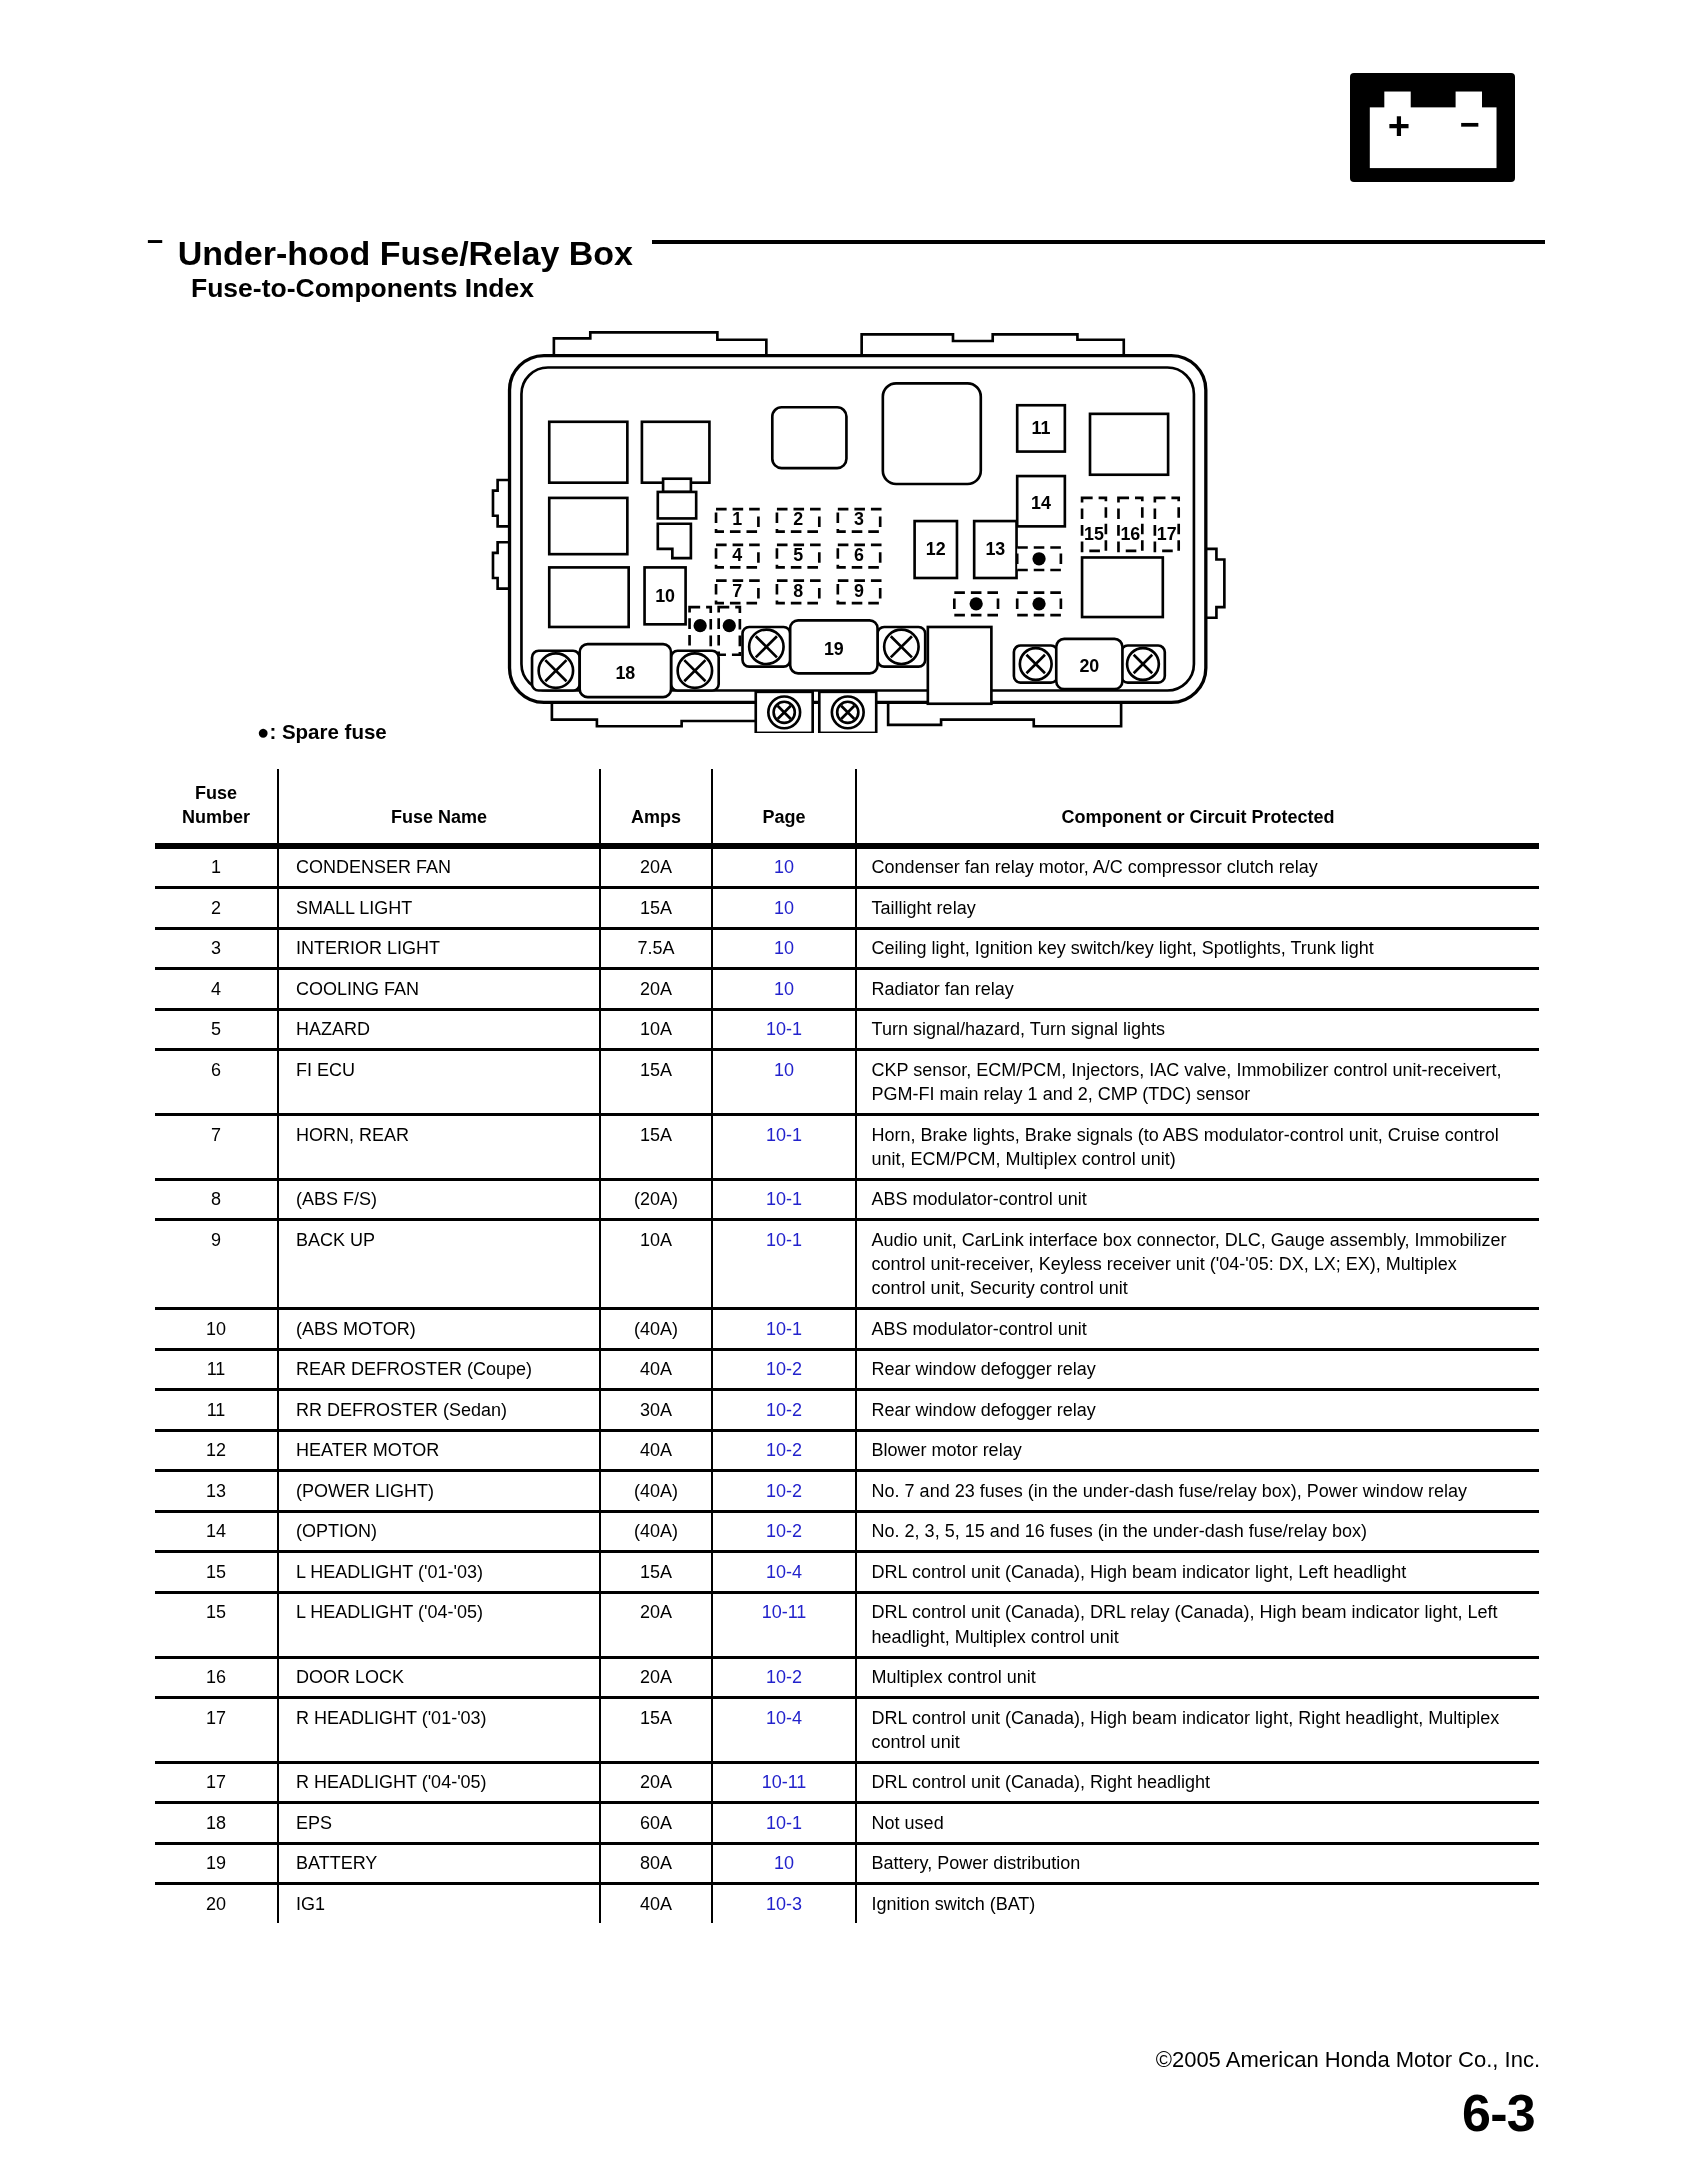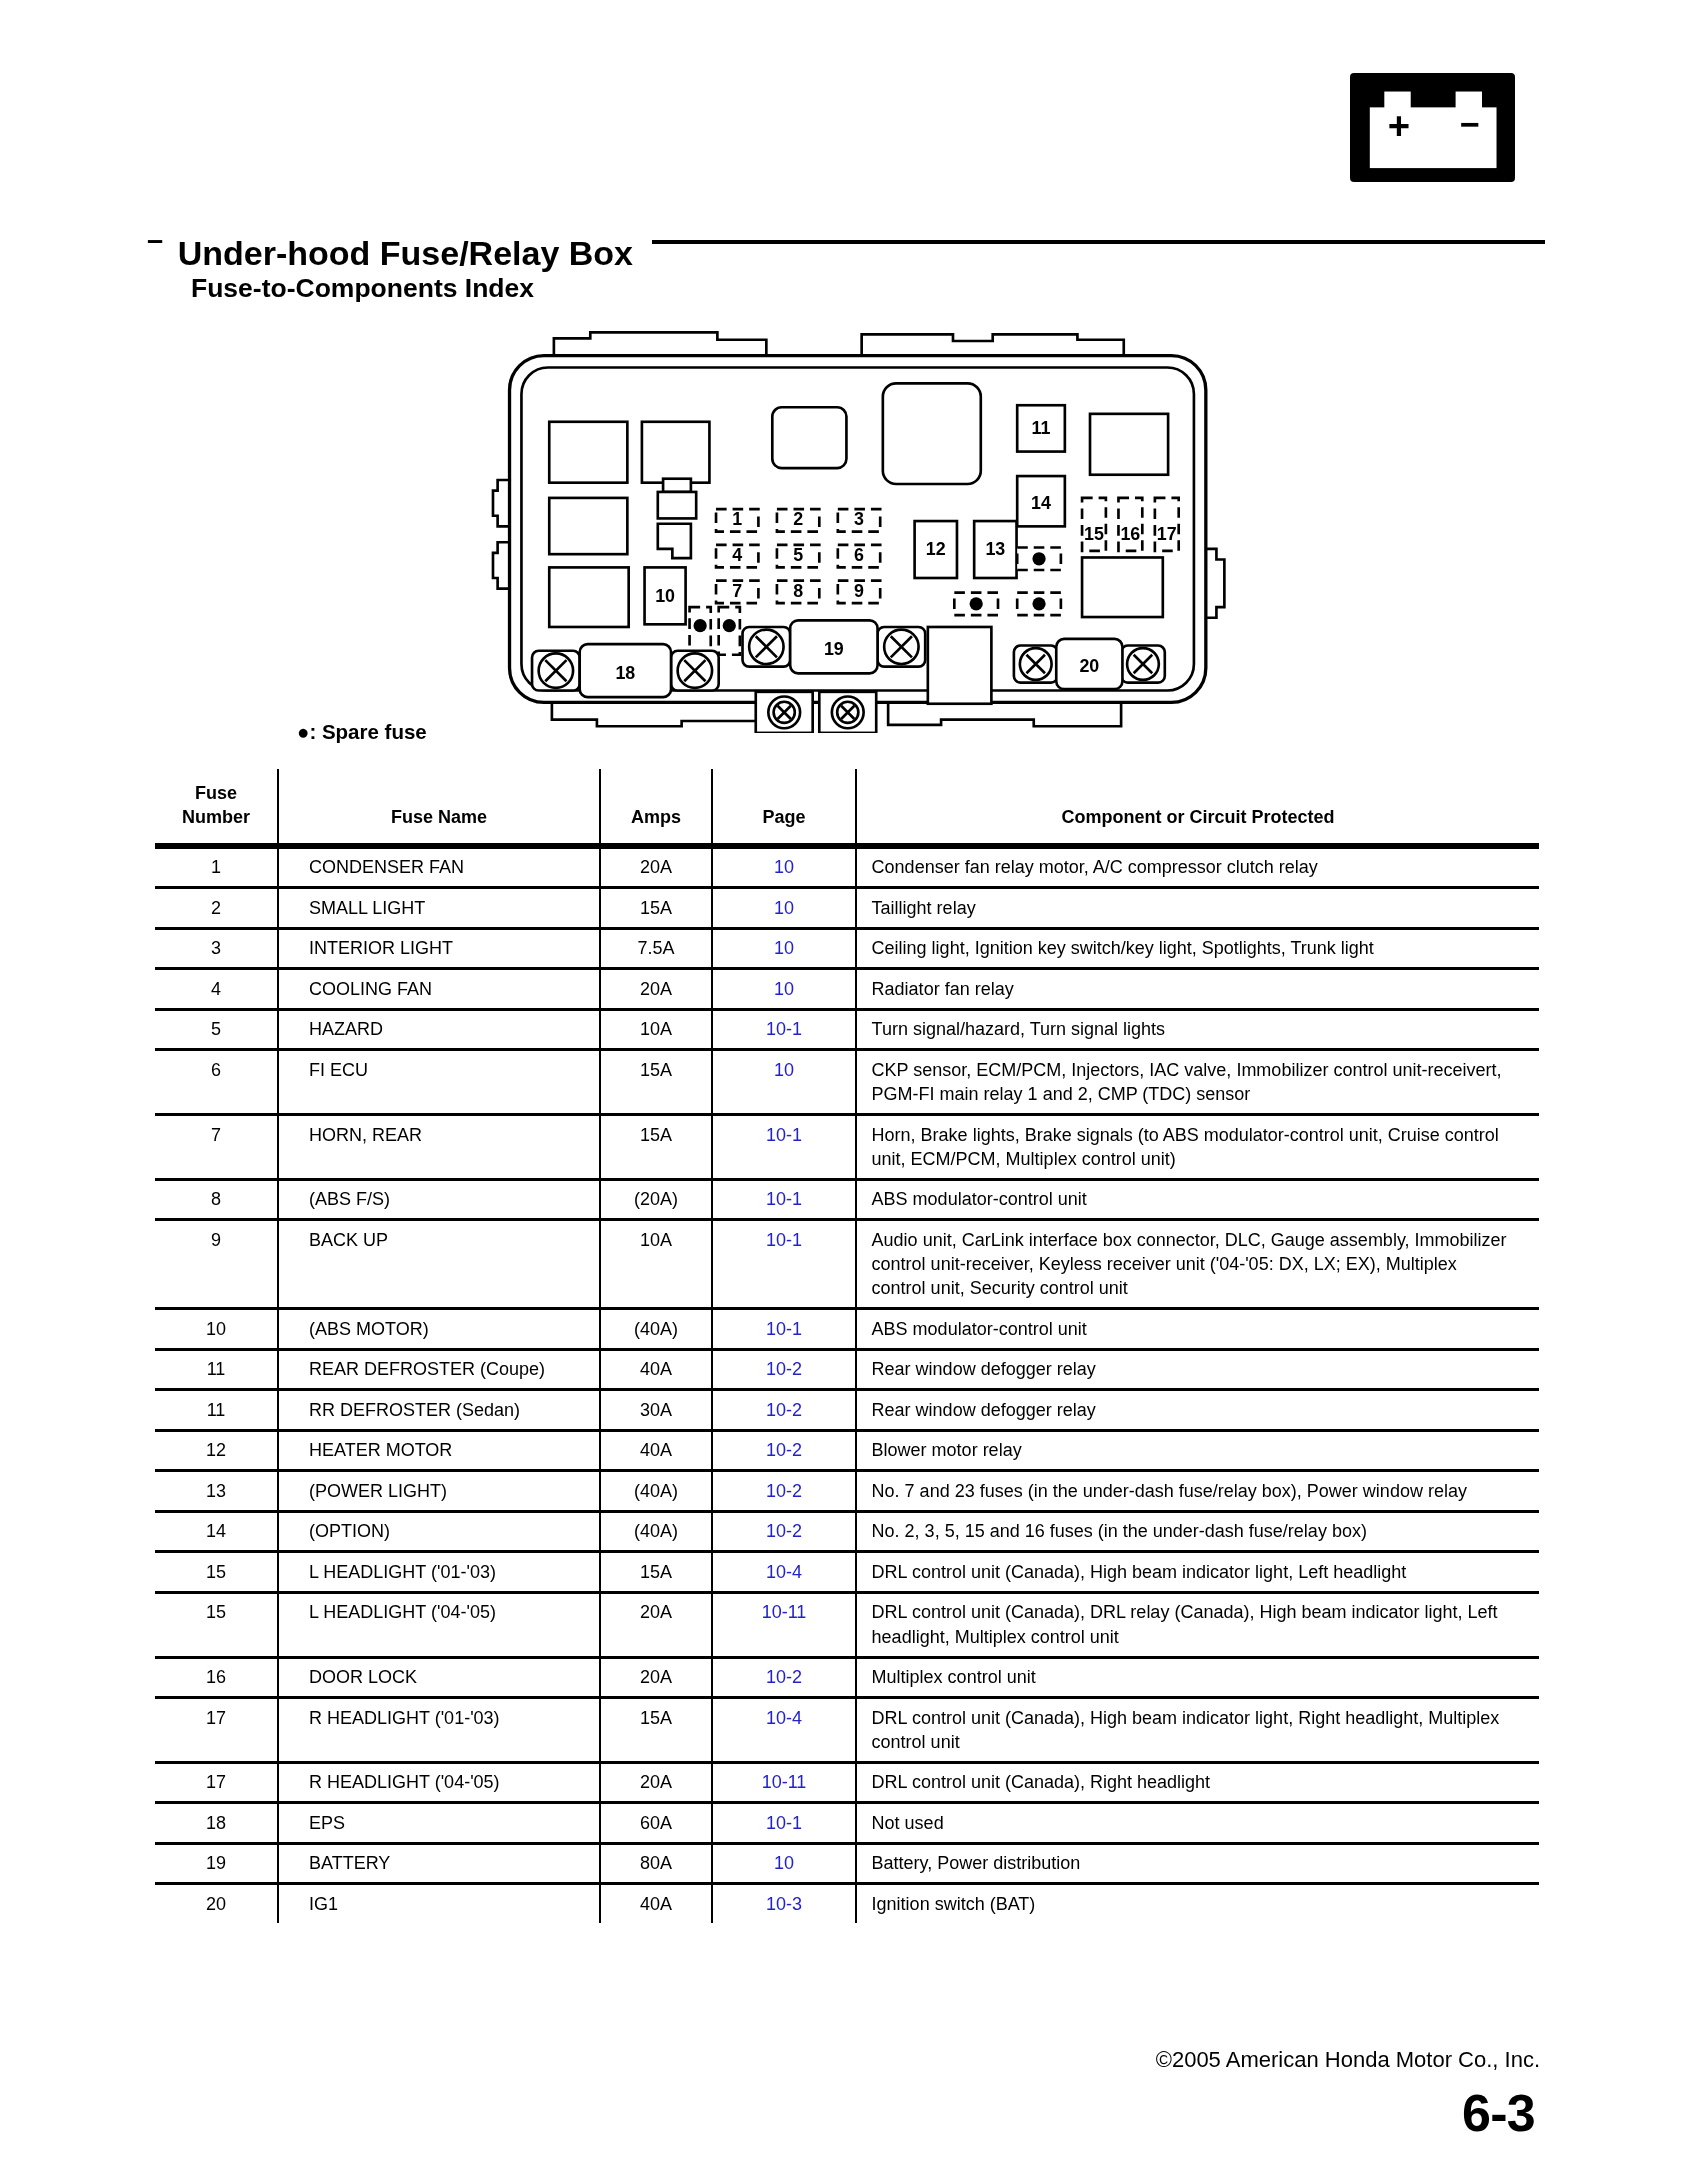--- a/index.html
+++ b/index.html
@@ -28,21 +28,21 @@
   .diagram { position:absolute; left:491px; top:329px; }
   .diagram .case  { fill:#fff; stroke:#000; stroke-width:5; }
   .diagram .tab   { fill:#fff; stroke:#000; stroke-width:4; }
   .diagram .comp  { fill:#fff; stroke:#000; stroke-width:4; }
   .diagram .fz    { fill:#fff; stroke:#000; stroke-width:4; stroke-dasharray:16 9; }
   .diagram .wire  { fill:none; stroke:#000; stroke-width:4; }
   .diagram .dot   { fill:#000; stroke:none; }
   .diagram text   { font-family:"Liberation Sans", sans-serif; font-weight:bold;
                     font-size:27px; text-anchor:middle; fill:#000; }
   .legend {
-    position:absolute; left:257px; top:720px; font-size:20.5px; font-weight:bold;margin-left:40px;
+    position:absolute; left:257px; top:720px; font-size:20.5px; font-weight:bold;
   }
   
   .fuse-table {
     position:absolute; left:155px; top:769px; width:1384px;
     border-collapse:collapse; table-layout:fixed;
     font-size:18px; line-height:1.35;
   }
   .fuse-table col.c1 { width:123px; }
   .fuse-table col.c2 { width:322px; }
   .fuse-table col.c3 { width:112px; }
@@ -54,21 +54,21 @@
   }
   .fuse-table th.h-num { white-space:pre-line; }
   .fuse-table td {
     vertical-align:top; padding:6.6px 9.3px;
   }
   .fuse-table tbody tr + tr td { border-top:3.3px solid #000; }
   .fuse-table .vline { border-left:2.6px solid #000; }
   .fuse-table td.cell-num  { text-align:center; }
   .fuse-table td.cell-amps { text-align:center; }
   .fuse-table td.cell-page { text-align:center; color:var(--page-link,#2222cc); }
-  .fuse-table td.cell-name { padding-left:30px; }
+  .fuse-table td.cell-name { padding-left:17px; }
   .fuse-table td.cell-comp { padding-left:14.6px; padding-right:26.5px;margin-left:47px; }
   
   .copyright {
     position:absolute; right:147px; top:2047px; font-size:22px;
   }
   .page-number {
     position:absolute; right:152px; top:2083px; font-size:52px; font-weight:bold;
     letter-spacing:-0.7px;
   }
 </style>

